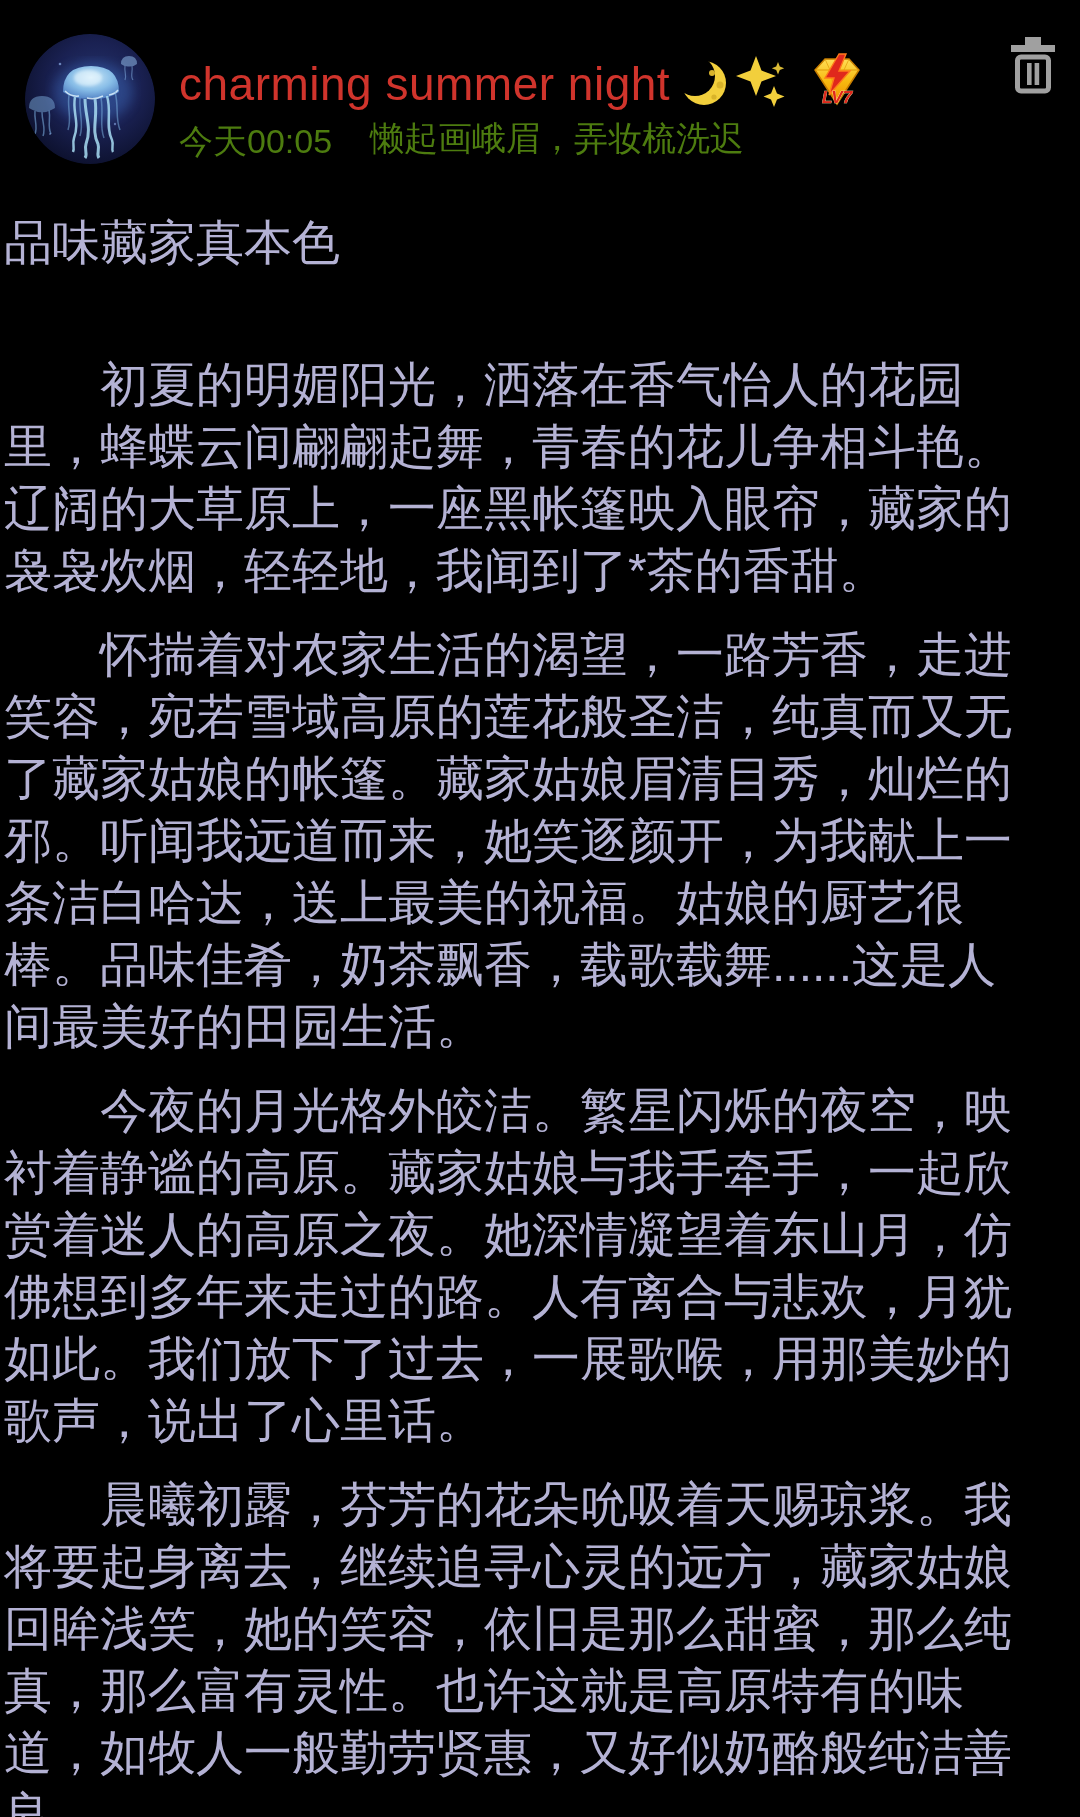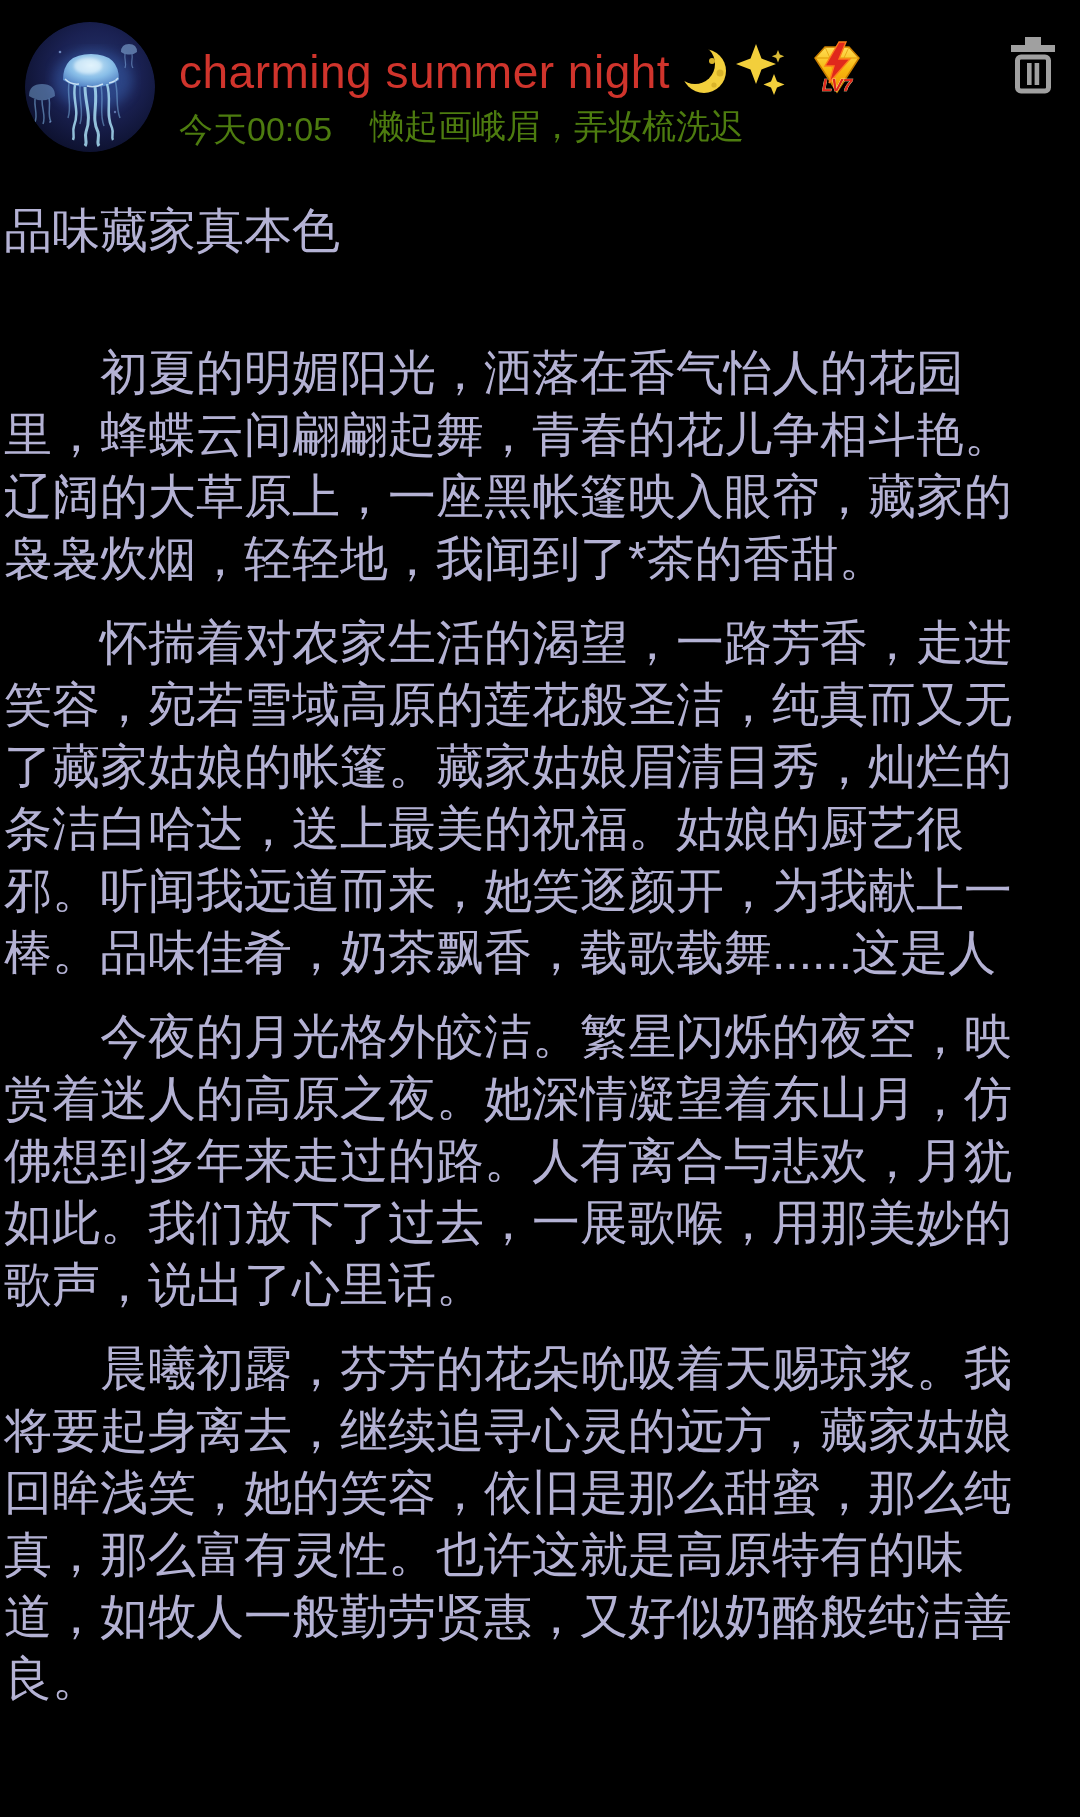--- a/index.html
+++ b/index.html
@@ -2,21 +2,21 @@
 <html><head>
 <meta charset="utf-8">
 <style>
   html,body{margin:0;padding:0;background:#000;}
   body{
     width:1080px;height:1817px;overflow:hidden;position:relative;
     font-family:"Liberation Sans","DejaVu Sans",sans-serif;
     -webkit-font-smoothing:antialiased;
   }
   
-  .header{position:relative;padding:22px 20px 0 25px;display:flex;align-items:flex-start;}
+  .header{position:relative;padding:34px 20px 0 25px;display:flex;align-items:flex-start;}
   .avatar{width:130px;height:130px;border-radius:50%;overflow:hidden;flex:0 0 auto;background:#060a1c;}
   .avatar svg{display:block;}
   .head-text{margin-left:24px;margin-top:20px;min-width:0;}
   .name-row{display:flex;align-items:center;height:60px;}
   .username{
     color:#d0342c;font-size:46px;line-height:60px;font-weight:400;
     white-space:nowrap;letter-spacing:0.5px;
   }
   .emoji{display:inline-block;margin-left:6px;flex:0 0 auto;}
   .lv-badge{margin-left:20px;flex:0 0 auto;}
@@ -153,26 +153,28 @@
       <div class="para">
         <div class="bline">　　初夏的明媚阳光，洒落在香气怡人的花园</div>
         <div class="bline">里，蜂蝶云间翩翩起舞，青春的花儿争相斗艳。</div>
         <div class="bline">辽阔的大草原上，一座黑帐篷映入眼帘，藏家的</div>
         <div class="bline">袅袅炊烟，轻轻地，我闻到了*茶的香甜。</div>
       </div>
       <div class="para">
         <div class="bline">　　怀揣着对农家生活的渴望，一路芳香，走进</div>
         <div class="bline">笑容，宛若雪域高原的莲花般圣洁，纯真而又无</div>
         <div class="bline">了藏家姑娘的帐篷。藏家姑娘眉清目秀，灿烂的</div>
+        <div class="bline">邪。听闻我远道而来，她笑逐颜开，为我献上一</div>
         <div class="bline">条洁白哈达，送上最美的祝福。姑娘的厨艺很</div>
-        <div class="bline">邪。听闻我远道而来，她笑逐颜开，为我献上一</div>
         <div class="bline">棒。品味佳肴，奶茶飘香，载歌载舞......这是人</div>
+        <div class="bline">间最美好的田园生活。</div>
       </div>
       <div class="para">
         <div class="bline">　　今夜的月光格外皎洁。繁星闪烁的夜空，映</div>
+        <div class="bline">衬着静谧的高原。藏家姑娘与我手牵手，一起欣</div>
         <div class="bline">赏着迷人的高原之夜。她深情凝望着东山月，仿</div>
         <div class="bline">佛想到多年来走过的路。人有离合与悲欢，月犹</div>
         <div class="bline">如此。我们放下了过去，一展歌喉，用那美妙的</div>
         <div class="bline">歌声，说出了心里话。</div>
       </div>
       <div class="para">
         <div class="bline">　　晨曦初露，芬芳的花朵吮吸着天赐琼浆。我</div>
         <div class="bline">将要起身离去，继续追寻心灵的远方，藏家姑娘</div>
         <div class="bline">回眸浅笑，她的笑容，依旧是那么甜蜜，那么纯</div>
         <div class="bline">真，那么富有灵性。也许这就是高原特有的味</div>

